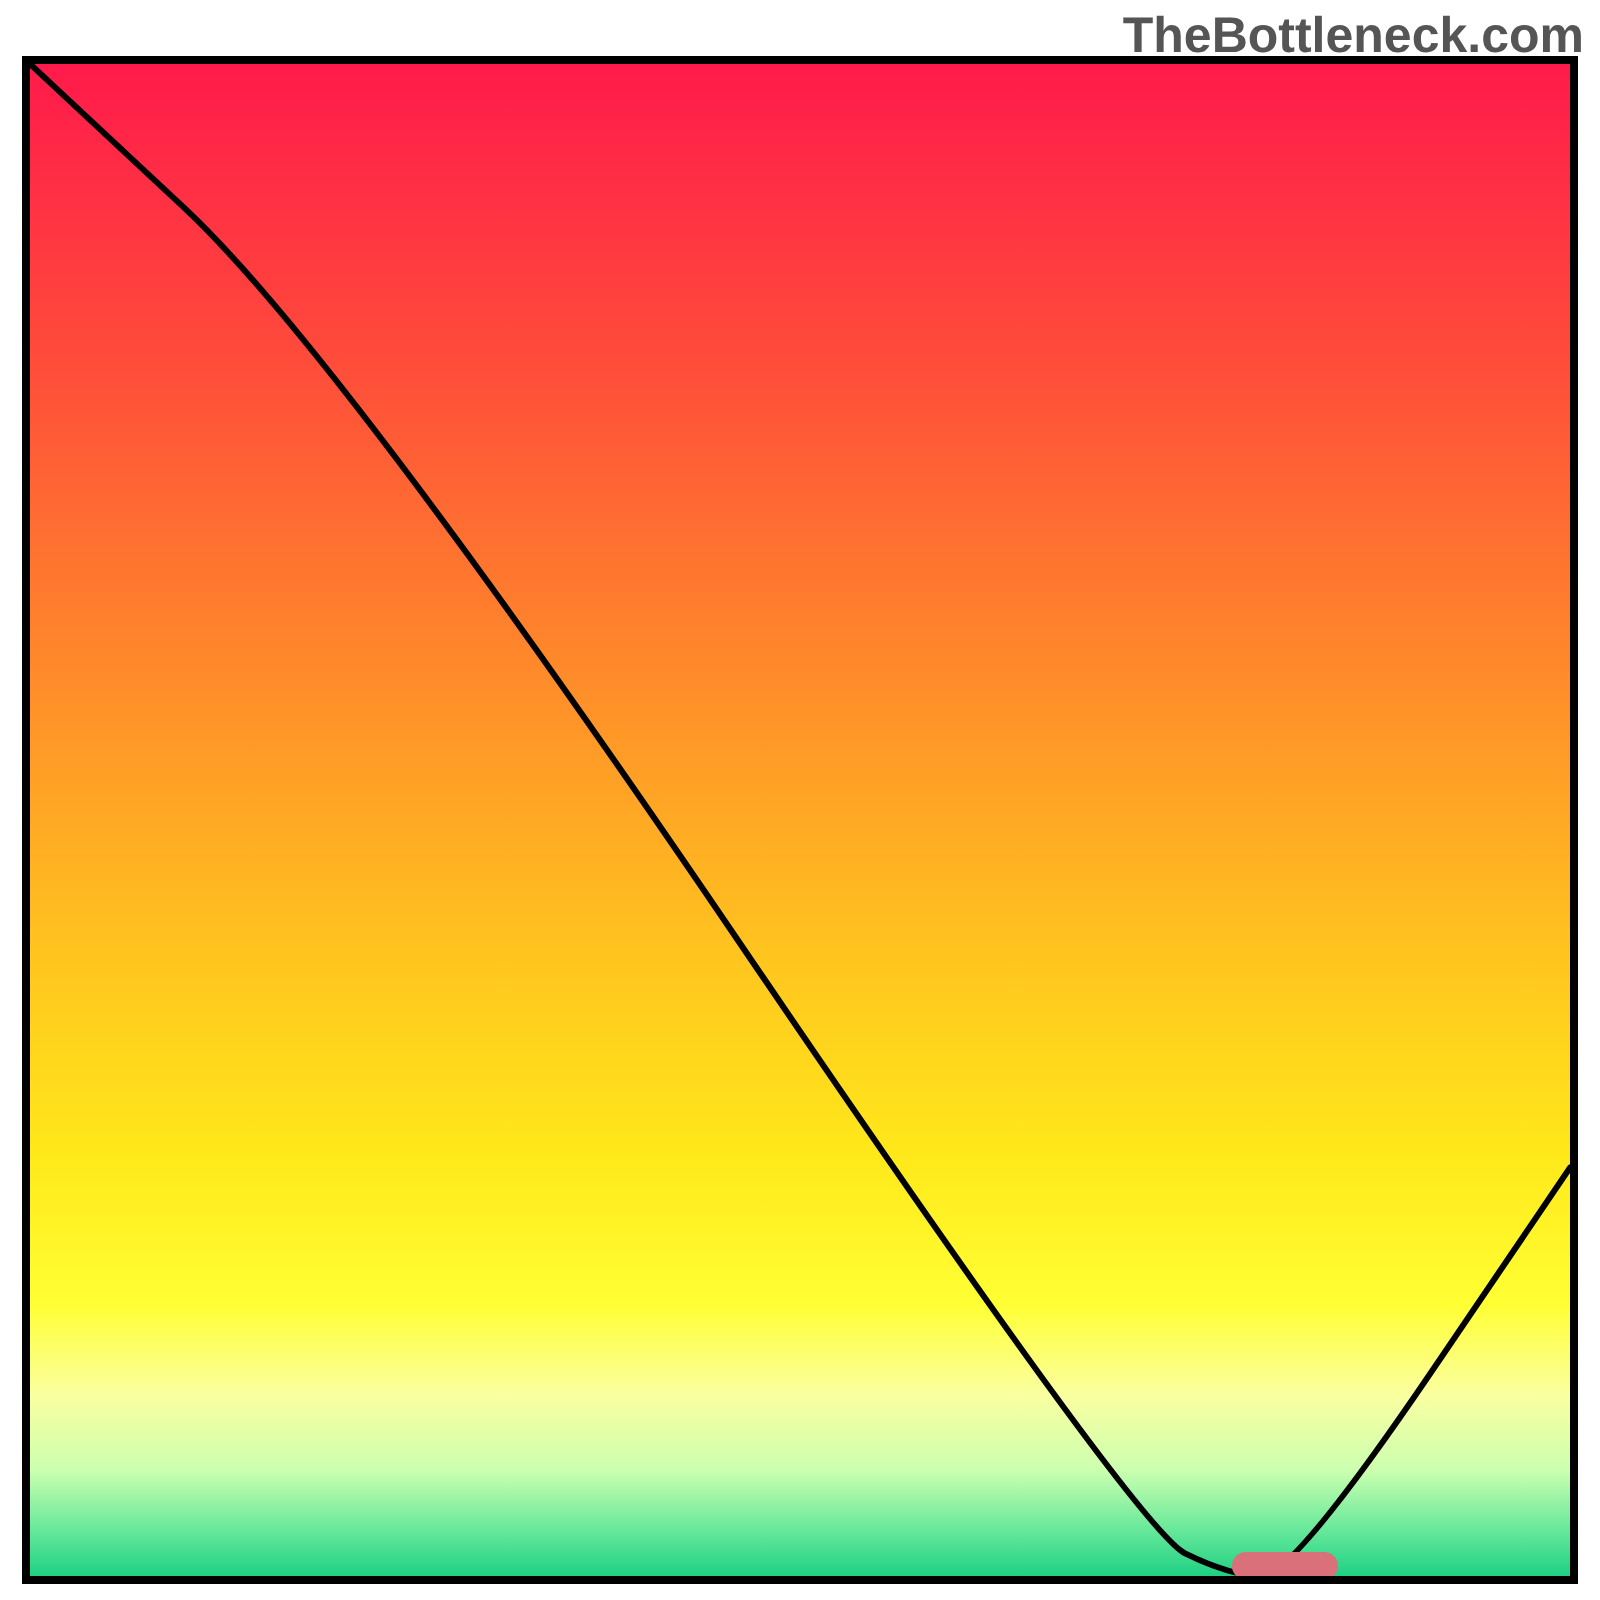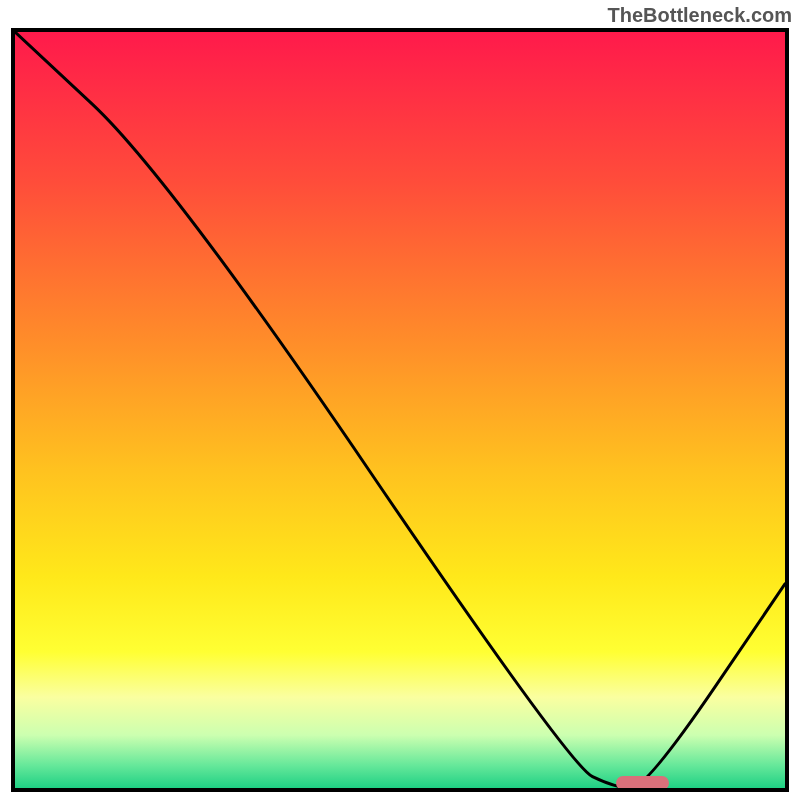--- a/index.html
+++ b/index.html
@@ -7,21 +7,21 @@
     width: 800px;
     height: 800px;
     background: #ffffff;
     font-family: Arial, sans-serif;
     position: relative;
   }
   .watermark {
     position: absolute;
     top: 4px;
     right: 8px;
-    font-size: 20px;
+    font-size: 25px;
     font-weight: bold;
     color: #555555;
     z-index: 10;
   }
   .chart-frame {
     position: absolute;
     left: 11px;
     top: 28px;
     width: 778px;
     height: 764px;

